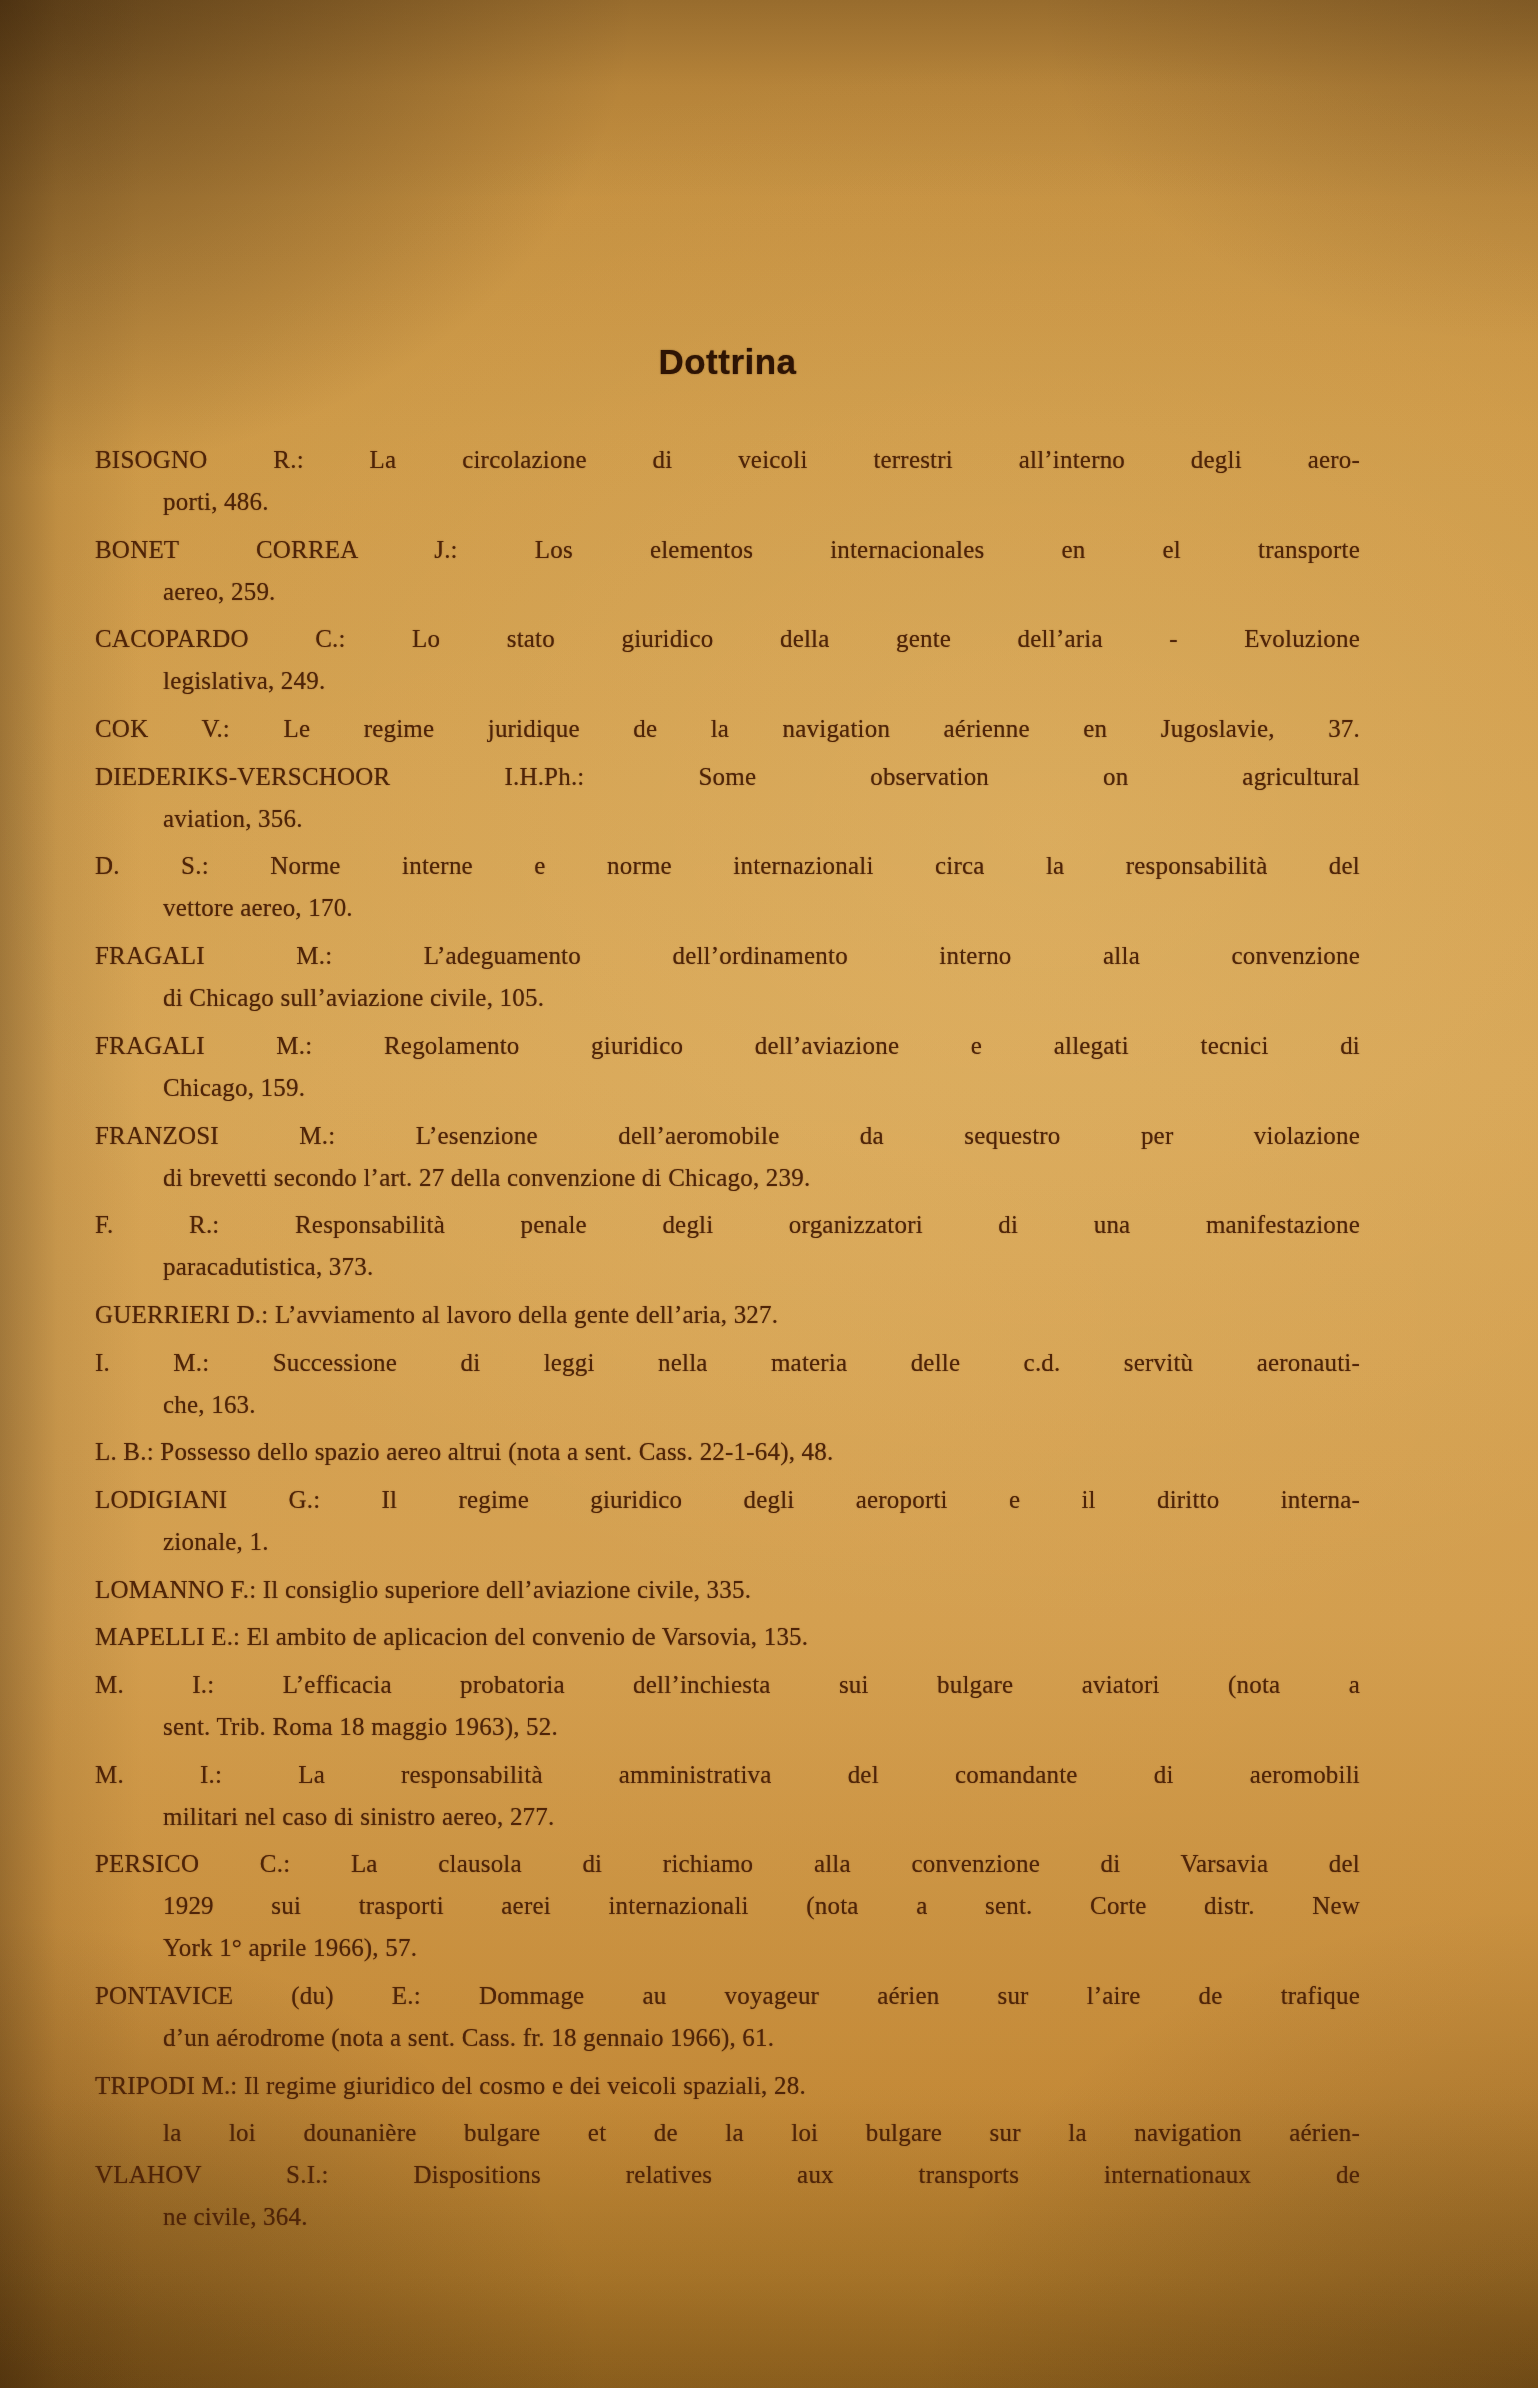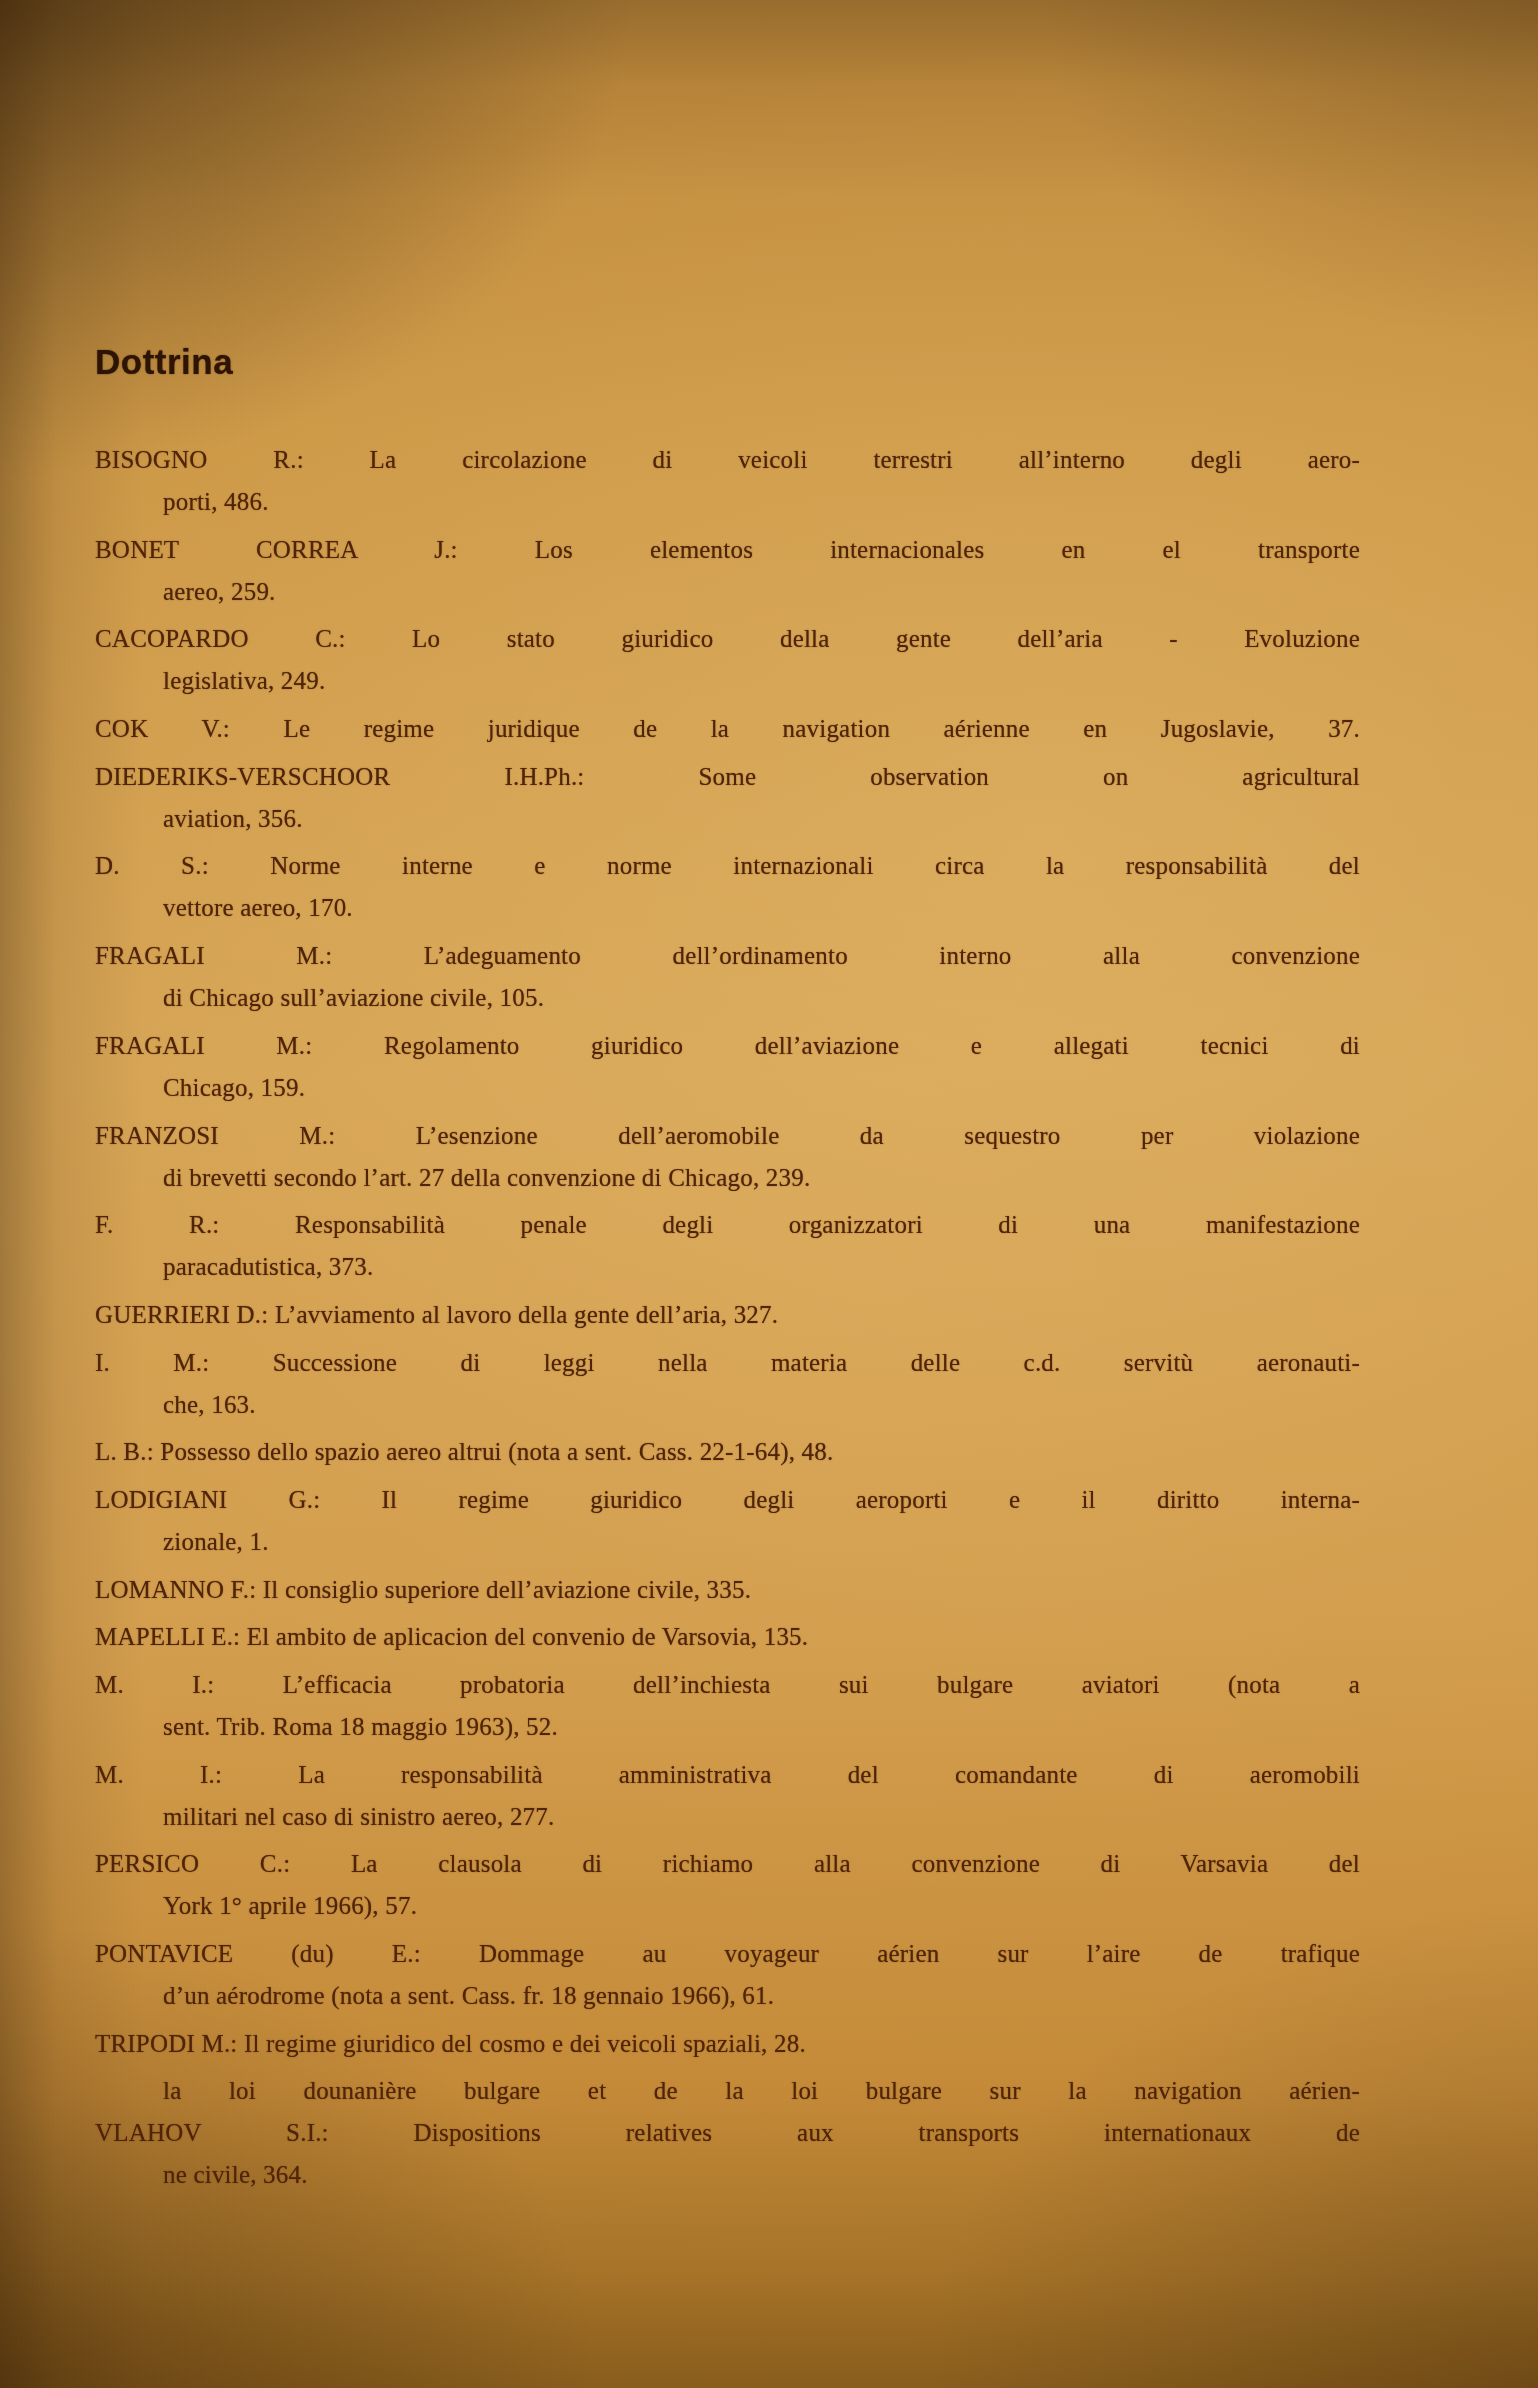--- a/index.html
+++ b/index.html
@@ -24,20 +24,21 @@
       radial-gradient(856px 666px at 0% 100%, rgba(28,14,2,0.35), rgba(28,14,2,0) 70%),
       radial-gradient(856px 666px at 100% 100%, rgba(28,14,2,0.25), rgba(28,14,2,0) 72%),
       radial-gradient(713px 495px at 100% 0%, rgba(28,14,2,0.20), rgba(28,14,2,0) 70%),
       linear-gradient(180deg, #bf8a3c 0%, #cc9745 18%, #d3a050 45%, #d09a4a 68%, #c18634 88%, #a87524 100%);
   }
   .doc-title {
     position: absolute;
     top: 342px;
     left: 95px;
     width: 1265px;
+    text-align: center;
     font-family: "Liberation Sans", sans-serif;
     font-weight: 700;
     font-size: 35px;
     letter-spacing: 0.5px;
     color: #2e1404;
     text-shadow: 0 0 1.4px rgba(46,20,4,0.75);
   }
   .entries {
     position: absolute;
     top: 439px;
@@ -125,20 +126,21 @@
       <div class="entry">
         <div class="line">M. I.: L’efficacia probatoria dell’inchiesta sui bulgare aviatori (nota a</div>
         <div class="line cont last">sent. Trib. Roma 18 maggio 1963), 52.</div>
       </div>
       <div class="entry">
         <div class="line">M. I.: La responsabilità amministrativa del comandante di aeromobili</div>
         <div class="line cont last">militari nel caso di sinistro aereo, 277.</div>
       </div>
       <div class="entry">
         <div class="line">PERSICO C.: La clausola di richiamo alla convenzione di Varsavia del</div>
+        <div class="line cont">1929 sui trasporti aerei internazionali (nota a sent. Corte distr. New</div>
         <div class="line cont last">York 1° aprile 1966), 57.</div>
       </div>
       <div class="entry">
         <div class="line">PONTAVICE (du) E.: Dommage au voyageur aérien sur l’aire de trafique</div>
         <div class="line cont last">d’un aérodrome (nota a sent. Cass. fr. 18 gennaio 1966), 61.</div>
       </div>
       <div class="entry">
         <div class="line last">TRIPODI M.: Il regime giuridico del cosmo e dei veicoli spaziali, 28.</div>
       </div>
       <div class="entry">

